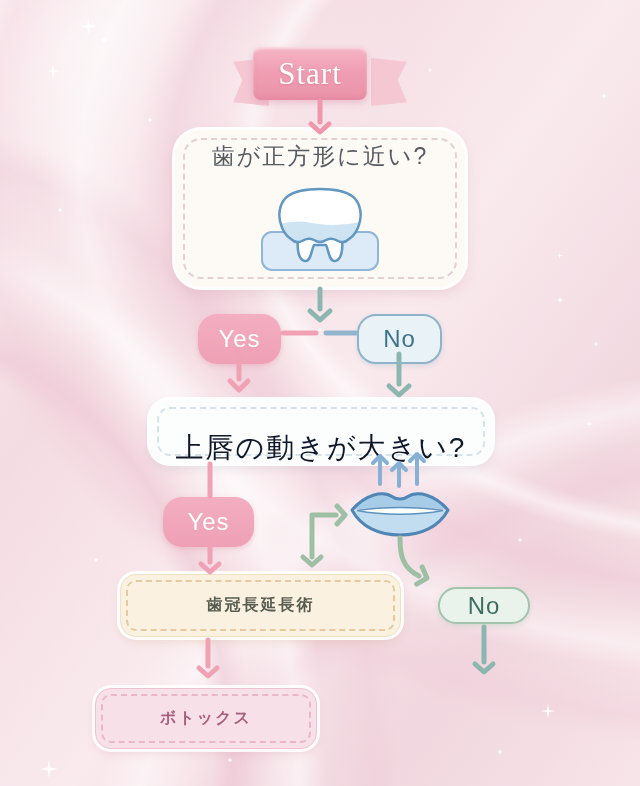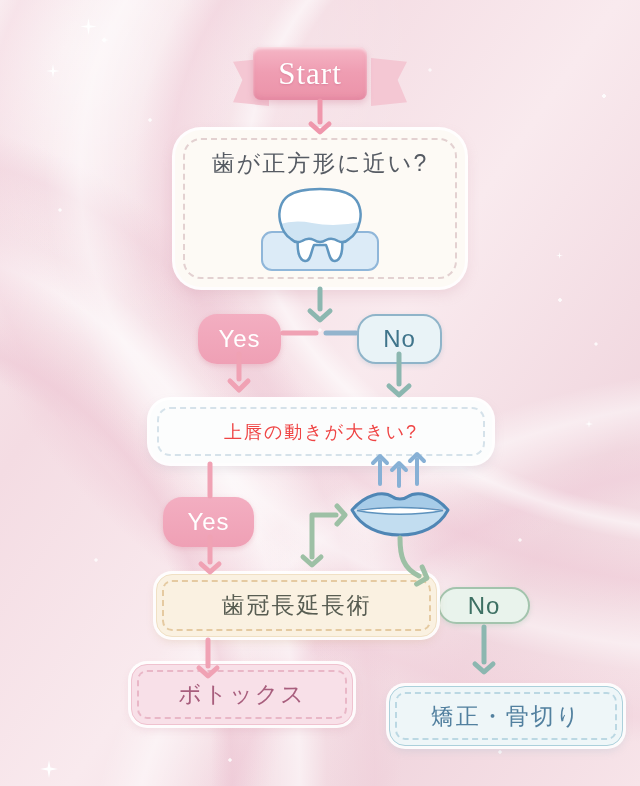--- a/index.html
+++ b/index.html
@@ -39,33 +39,33 @@
     display:flex;align-items:center;justify-content:center;}
   .banner span{font-family:"Liberation Serif", serif;font-size:31px;color:#fff;letter-spacing:1px;text-shadow:0 1px 2px rgba(200,100,130,.45);}
 
   
   .qbox,.result{position:absolute;box-sizing:border-box;}
   .qbox::before,.result::before{content:"";position:absolute;pointer-events:none;}
 
   .q1{left:175px;top:130px;width:290px;height:157px;background:#fdfaf5;border-radius:26px;
     box-shadow:0 0 0 3px rgba(255,255,255,.95), 0 6px 14px rgba(205,150,165,.3);}
   .q1::before{inset:8px;border:2px dashed #e3d1d1;border-radius:18px;}
-  .q1 .q-text{position:absolute;top:18px;width:100%;text-align:center;font-size:23px;font-weight:500;color:#565b63;letter-spacing:2px;}
+  .q1 .q-text{position:absolute;top:11px;width:100%;text-align:center;font-size:23px;font-weight:500;color:#565b63;letter-spacing:2px;}
   .q1 svg{position:absolute;left:83px;top:56px;}
 
   .q2{left:150px;top:400px;width:342px;height:63px;background:#fcfdfd;border-radius:20px;
     box-shadow:0 0 0 3px rgba(255,255,255,.95), 0 5px 12px rgba(175,160,180,.28);}
   .q2::before{inset:7px;border:2px dashed #d5e2ea;border-radius:13px;}
-  .q2 .q-text{position:absolute;top:0;width:100%;height:100%;display:flex;align-items:center;justify-content:center;font-size:18px;font-weight:500;color:#ef4444;letter-spacing:2px;}
-
-  .result{display:flex;align-items:center;justify-content:center;font-size:23px;font-weight:400;letter-spacing:2px;margin-left:36px;}
+  .q2 .q-text{position:absolute;top:16px;width:100%;height:100%;display:flex;align-items:center;justify-content:center;font-size:28px;font-weight:500;color:#0f172a;letter-spacing:2px;}
+
+  .result{display:flex;align-items:center;justify-content:center;font-size:16px;font-weight:700;letter-spacing:2px;}
   .crown{left:120px;top:574px;width:281px;height:63px;background:#faf1e1;border-radius:16px;border:1px solid #f0e0c4;
     box-shadow:0 0 0 3px rgba(255,255,255,.9), 0 4px 10px rgba(205,170,130,.3);color:#585d52;}
   .crown::before{inset:5px;border:2px dashed #e5caa1;border-radius:10px;}
-  .botox{left:95px;top:664px;width:222px;height:61px;background:#f8e0e8;border-radius:16px;border:1px solid #efc2cf;
+  .botox{left:95px;top:688px;width:222px;height:61px;background:#f8e0e8;border-radius:16px;border:1px solid #efc2cf;
     box-shadow:0 0 0 3px rgba(255,255,255,.9), 0 4px 10px rgba(215,150,170,.3);color:#a85e7d;}
   .botox::before{inset:5px;border:2px dashed #e9b7c7;border-radius:10px;}
   .ortho{left:353px;top:686px;width:234px;height:60px;background:#eef6f8;border-radius:16px;border:1px solid #abd0db;
     box-shadow:0 0 0 3px rgba(255,255,255,.9), 0 4px 10px rgba(150,180,195,.3);color:#52809f;}
   .ortho::before{inset:5px;border:2px dashed #bbd8e3;border-radius:10px;}
 
   
   .pill{position:absolute;box-sizing:border-box;height:50px;border-radius:19px;display:flex;align-items:center;justify-content:center;
     font-size:24px;letter-spacing:1px;}
   .pill-yes{background:linear-gradient(180deg,#f3aec1,#efa0b5);color:#fff;box-shadow:0 2px 5px rgba(220,140,160,.35);}
@@ -141,23 +141,20 @@
   <div class="pill pos-no2">
     <span>No</span>
   </div>
 
   <div class="result crown">
     <span>歯冠長延長術</span>
   </div>
   <div class="result botox">
     <span>ボトックス</span>
   </div>
-  <div class="result ortho">
-    <span>矯正・骨切り</span>
-  </div>
 
   <svg class="connectors" width="640" height="786" viewBox="0 0 640 786" aria-hidden="true">
     <g fill="none" stroke-linecap="round" stroke-linejoin="round">
 
       <path d="M320 101 L320 122" stroke="#ef97ac" stroke-width="5"></path>
       <path d="M311 124 L320 132 L329 124" stroke="#ef97ac" stroke-width="5"></path>
 
       <path d="M320 289 L320 309" stroke="#8cb7b0" stroke-width="5"></path>
       <path d="M310 311 L320 320 L330 311" stroke="#8cb7b0" stroke-width="5"></path>
 

